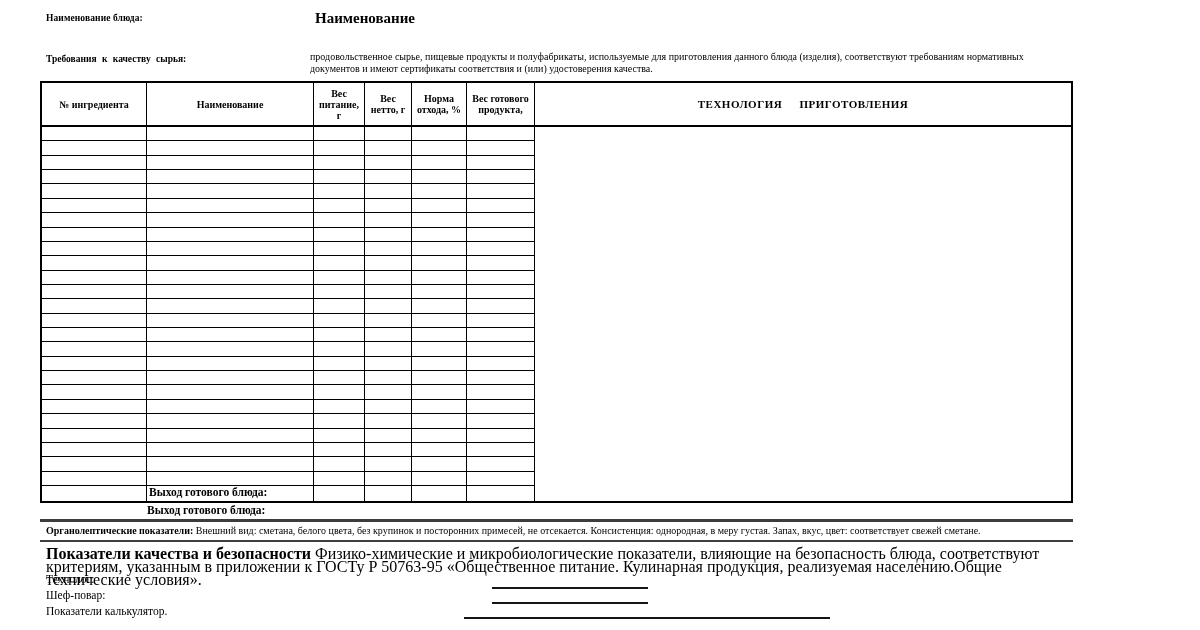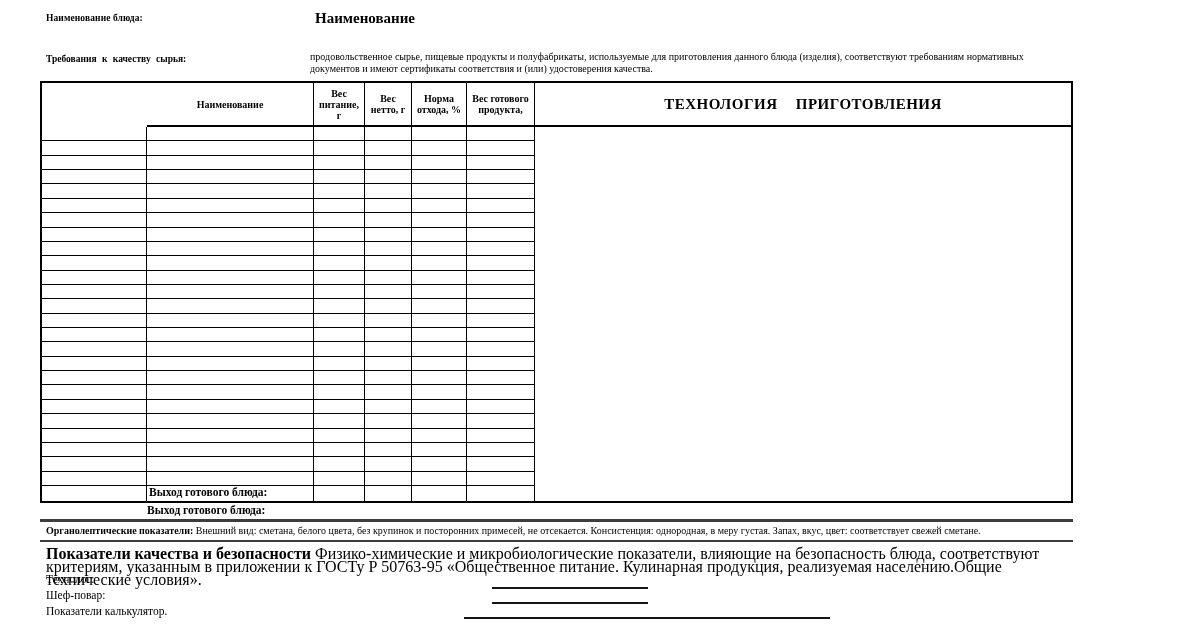--- a/index.html
+++ b/index.html
@@ -27,21 +27,21 @@
     background:#fff;
   }
   .cell { border-right:1px solid #000; border-bottom:1px solid #000; min-width:0; min-height:0; }
   .cell.header {
     display:flex; align-items:center; justify-content:center;
     text-align:center; font-weight:bold; font-size:10px; line-height:11px;
     padding:0 2px; border-bottom-width:2px;
   }
   .cell.header.pad-wide { padding:0 5px; }
   .cell.tech-header {
-    border-right:none; font-size:15px; letter-spacing:.5px; word-spacing:14px;
+    border-right:none; font-size:11px; letter-spacing:.5px; word-spacing:14px;
   }
   .cell.tech-body { border-right:none; border-bottom:none; position:relative; }
   .cell.last-row { border-bottom:none; }
   .cell.yield-cell {
     font-weight:bold; font-size:11.5px; line-height:13px;
     padding-left:2px; white-space:nowrap; overflow:visible;
   }
   .serving-req {
     position:absolute; left:2px; top:257px;
     font-weight:bold; font-size:11.5px; white-space:nowrap;
@@ -66,20 +66,21 @@
 </style>
 </head>
 <body>
 
 <div class="abs dish-name-label">Наименование блюда:</div>
 <div class="abs doc-title">Наименование</div>
 <div class="abs raw-quality-label">Требования к качеству сырья:</div>
 <div class="abs raw-quality-text">продовольственное сырье, пищевые продукты и полуфабрикаты, используемые для приготовления данного блюда (изделия), соответствуют требованиям нормативных документов и имеют сертификаты соответствия и (или) удостоверения качества.</div>
 
 <div class="abs ing-table" id="ingredients-table">
+    <div class="cell header" style="grid-area: 1 / 1;">№ ингредиента</div>
     <div class="cell header" style="grid-area: 1 / 2;">Наименование</div>
     <div class="cell header" style="grid-area: 1 / 3;">Вес питание, г</div>
     <div class="cell header" style="grid-area: 1 / 4;">Вес нетто, г</div>
     <div class="cell header" style="grid-area: 1 / 5;">Норма отхода, %</div>
     <div class="cell header pad-wide" style="grid-area: 1 / 6;">Вес готового продукта,</div>
     <div class="cell header tech-header" style="grid-area: 1 / 7;">ТЕХНОЛОГИЯ ПРИГОТОВЛЕНИЯ</div>
     <div class="cell" style="grid-area: 2 / 1;"></div>
     <div class="cell" style="grid-area: 2 / 2;"></div>
     <div class="cell" style="grid-area: 2 / 3;"></div>
     <div class="cell" style="grid-area: 2 / 4;"></div>

